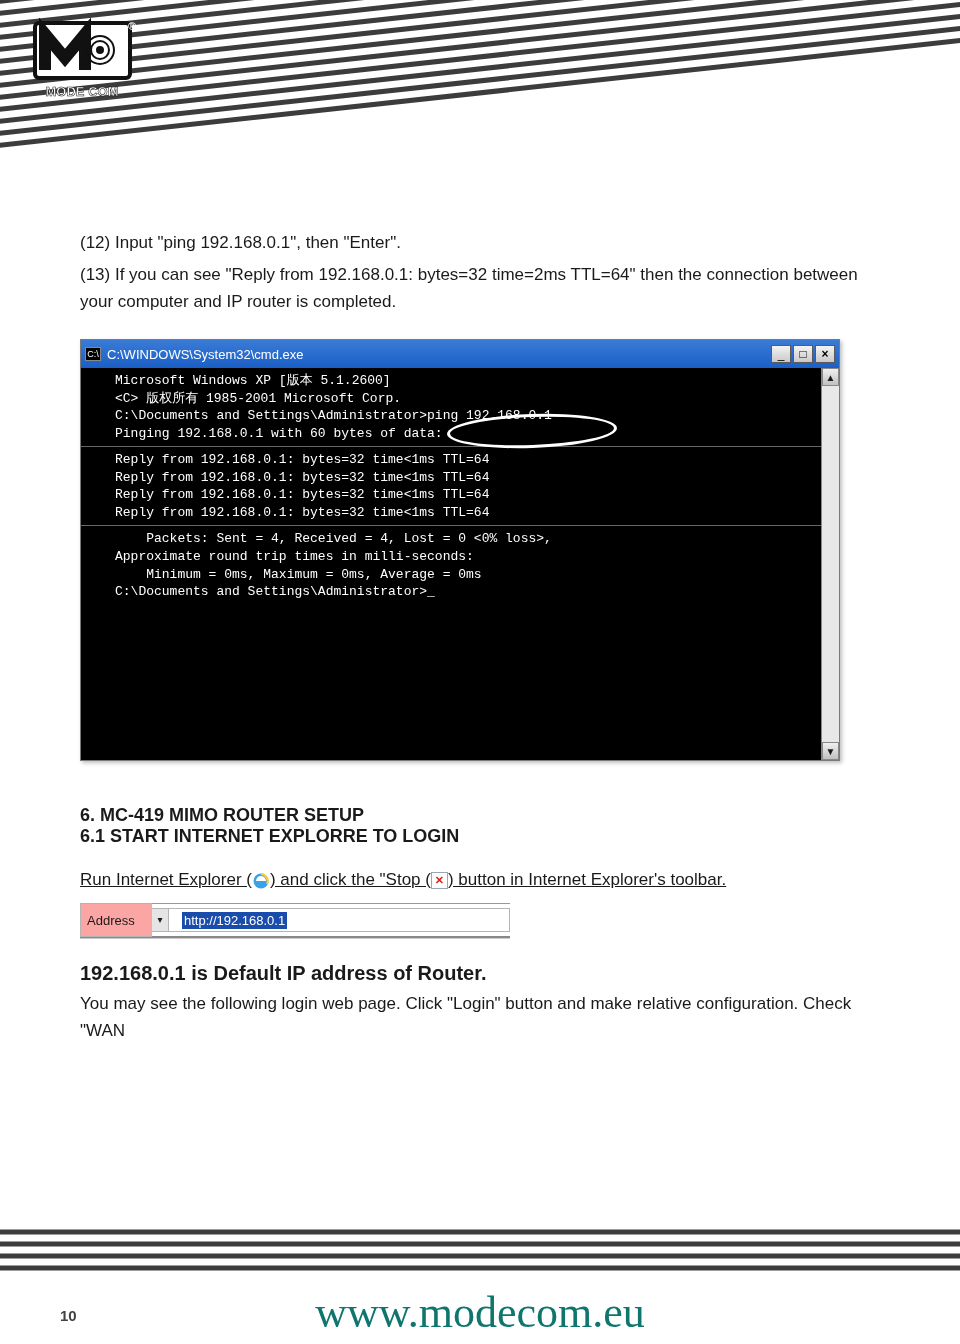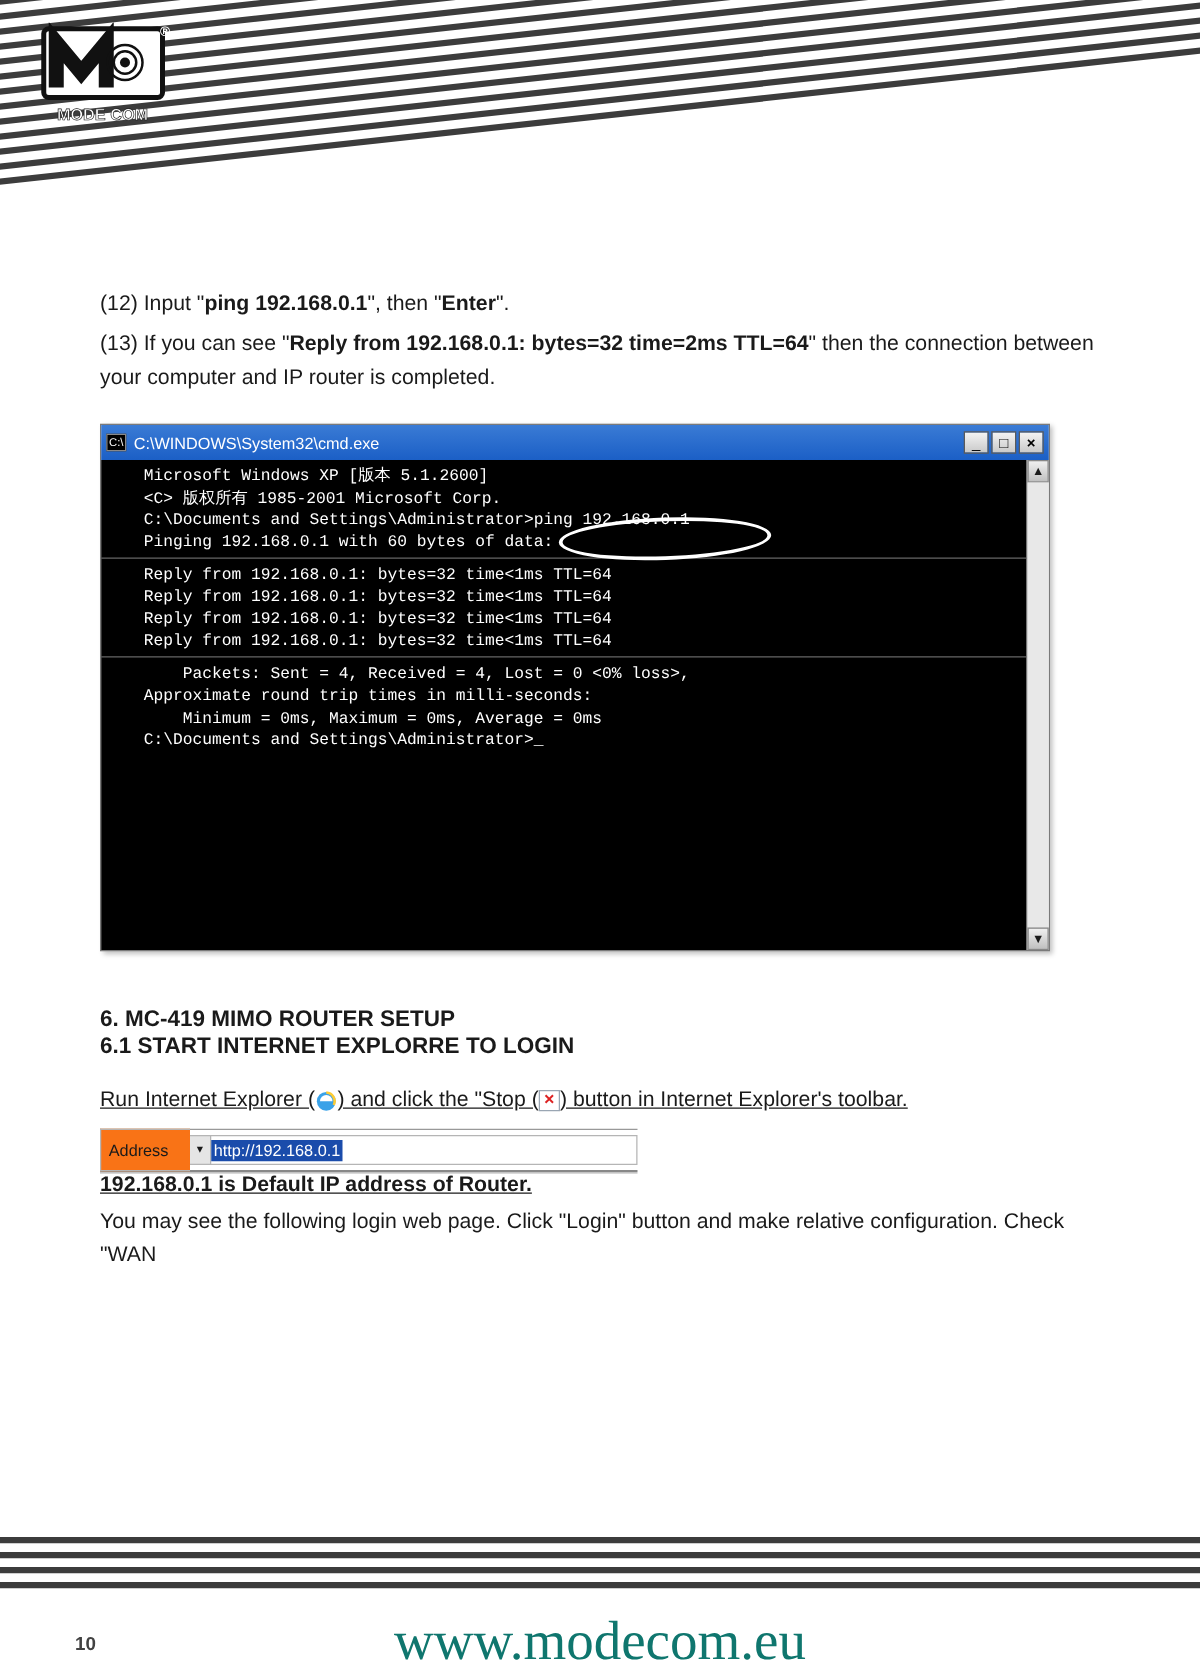--- a/index.html
+++ b/index.html
@@ -7,21 +7,21 @@
 
   
   .stripes-top { position:absolute; top:0; left:0; width:100%; height:170px; overflow:hidden; }
   .stripes-top svg { position:absolute; top:-30px; left:-30px; }
 
   .logo { position:absolute; top:18px; left:30px; width:110px; height:85px; }
   .logo-reg { position:absolute; top:20px; left:128px; font-size:11px; color:#fff; font-weight:bold; }
 
   .content { position:absolute; top:230px; left:80px; width:800px; }
   .para { font-size:17px; line-height:1.55; margin-bottom:6px; }
-  .para b { font-weight:700; }
+  .para b { font-weight:400; }
 
   
   .cmd-window { margin-top:24px; width:760px; border:1px solid #7a7a7a; background:#e8e8e8; box-shadow:2px 2px 4px rgba(0,0,0,0.25); }
   .cmd-titlebar { height:28px; background:linear-gradient(#3a7bd5,#1b5fc6); display:flex; align-items:center; padding:0 4px; color:#fff; font-family:Tahoma,Arial,sans-serif; font-size:13px; }
   .cmd-titlebar .cmd-icon { width:16px; height:14px; background:#000; border:1px solid #888; margin-right:6px; font-size:9px; display:flex; align-items:center; justify-content:center; }
   .cmd-titlebar .spacer { flex:1; }
   .cmd-btn { width:20px; height:18px; background:linear-gradient(#f3f3f3,#c9c9c9); border:1px solid #5a5a5a; margin-left:2px; color:#000; font-size:12px; font-family:Arial; display:flex; align-items:center; justify-content:center; line-height:1; }
   .cmd-btn.close { font-weight:bold; }
   .cmd-body-wrap { display:flex; }
   .cmd-body { flex:1; background:#000; color:#fff; font-family:"Courier New",monospace; font-size:13px; padding:4px 6px 4px 6px; line-height:1.35; height:392px; position:relative; }
@@ -36,27 +36,27 @@
   .section-sub { font-size:18px; font-weight:700; margin-bottom:20px; }
 
   .run-line { font-size:17px; line-height:1.55;text-decoration:underline; }
   .inline-icon { display:inline-block; vertical-align:middle; width:18px; height:18px; }
   .ie-icon svg { width:18px; height:18px; }
   .stop-icon { width:17px; height:17px; border:1px solid #9aa6b3; background:#fff; display:inline-flex; align-items:center; justify-content:center; font-size:11px; color:#d22; font-weight:bold; vertical-align:middle; }
 
   .addr-wrap { margin-top:10px; }
   .addr-rule { width:430px; border-top:1px solid #999; margin-bottom:3px; }
   .addr-bar { display:flex; align-items:center; height:26px; width:430px; }
-  .addr-lbl { font-family:Tahoma,Arial; font-size:13px; padding:16px 6px; border:1px solid #b5b5b5; border-right:0; height:24px; display:flex; align-items:center; background:#f97316; width:72px; }
+  .addr-lbl { font-family:Tahoma,Arial; font-size:13px; padding:16px 6px; border:1px solid #b5b5b5; border-right:0; height:24px; display:flex; align-items:center; background:#fca5a5; width:72px; }
   .addr-drop { width:16px; text-align:center; font-size:10px; background:#e5e5e5; border:1px solid #b5b5b5; border-left:0; border-right:0; height:24px; line-height:22px; }
   .addr-input { flex:1; height:24px; border:1px solid #b5b5b5; background:#fff; display:flex; align-items:center; }
-  .addr-input span { background:#1a4cab; color:#fff; font-family:Tahoma,Arial; font-size:13px; padding:1px 2px; margin-left:0; }
+  .addr-input span { background:#1a4cab; color:#fff; font-family:Tahoma,Arial; font-size:13px; padding:1px 2px; margin-left:13px; }
   .addr-rule2 { width:430px; border-top:2px solid #888; margin-top:3px; box-shadow:0 1px 0 #ccc; }
 
-  .def-ip { font-size:17px;text-decoration:underline; }
+  .def-ip { margin-top:24px; font-size:20px; }
   .def-ip b { font-weight:700; }
   .followup { margin-top:6px; font-size:17px; line-height:1.55; }
 
   
   .stripes-bottom { position:absolute; bottom:66px; left:0; width:100%; height:56px; overflow:hidden; }
   .footer-url { position:absolute; bottom:6px; width:100%; text-align:center; font-family:"Times New Roman",serif; font-size:44px; color:#0f766e; font-weight:400; }
   .page-num { position:absolute; bottom:20px; left:60px; font-size:15px; color:#424242; font-weight:600; }
 </style>
 </head>
 <body>

